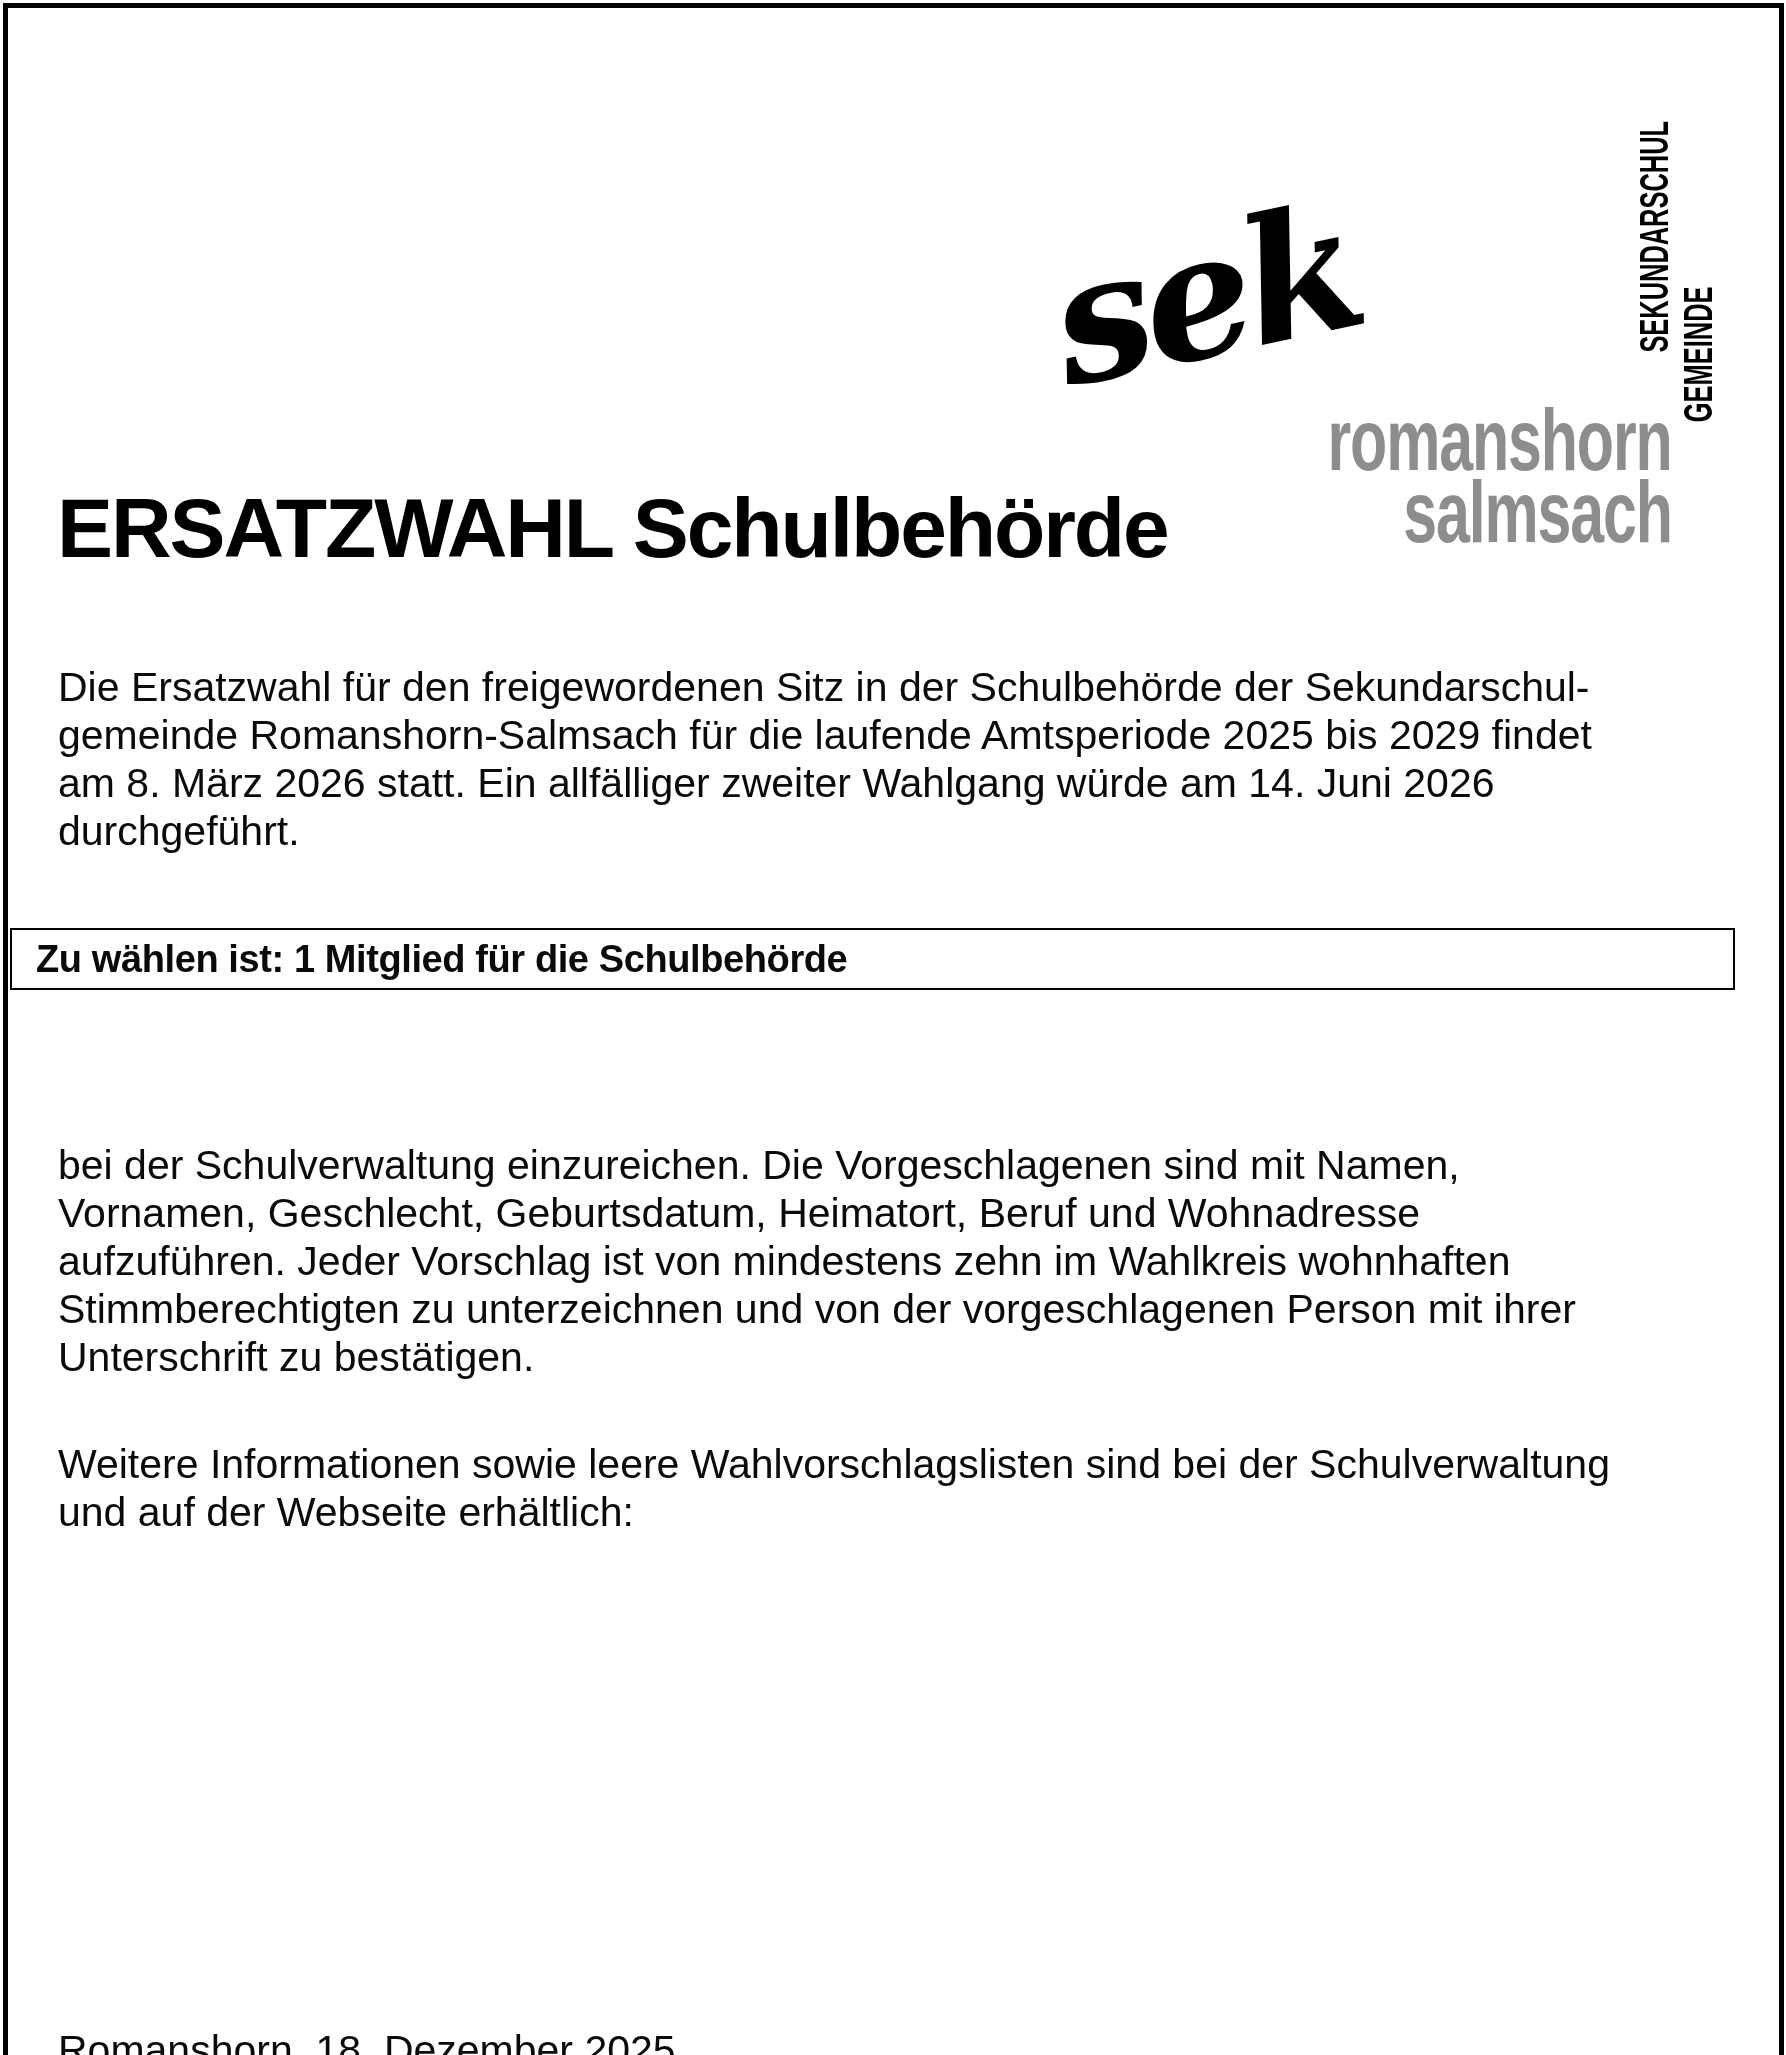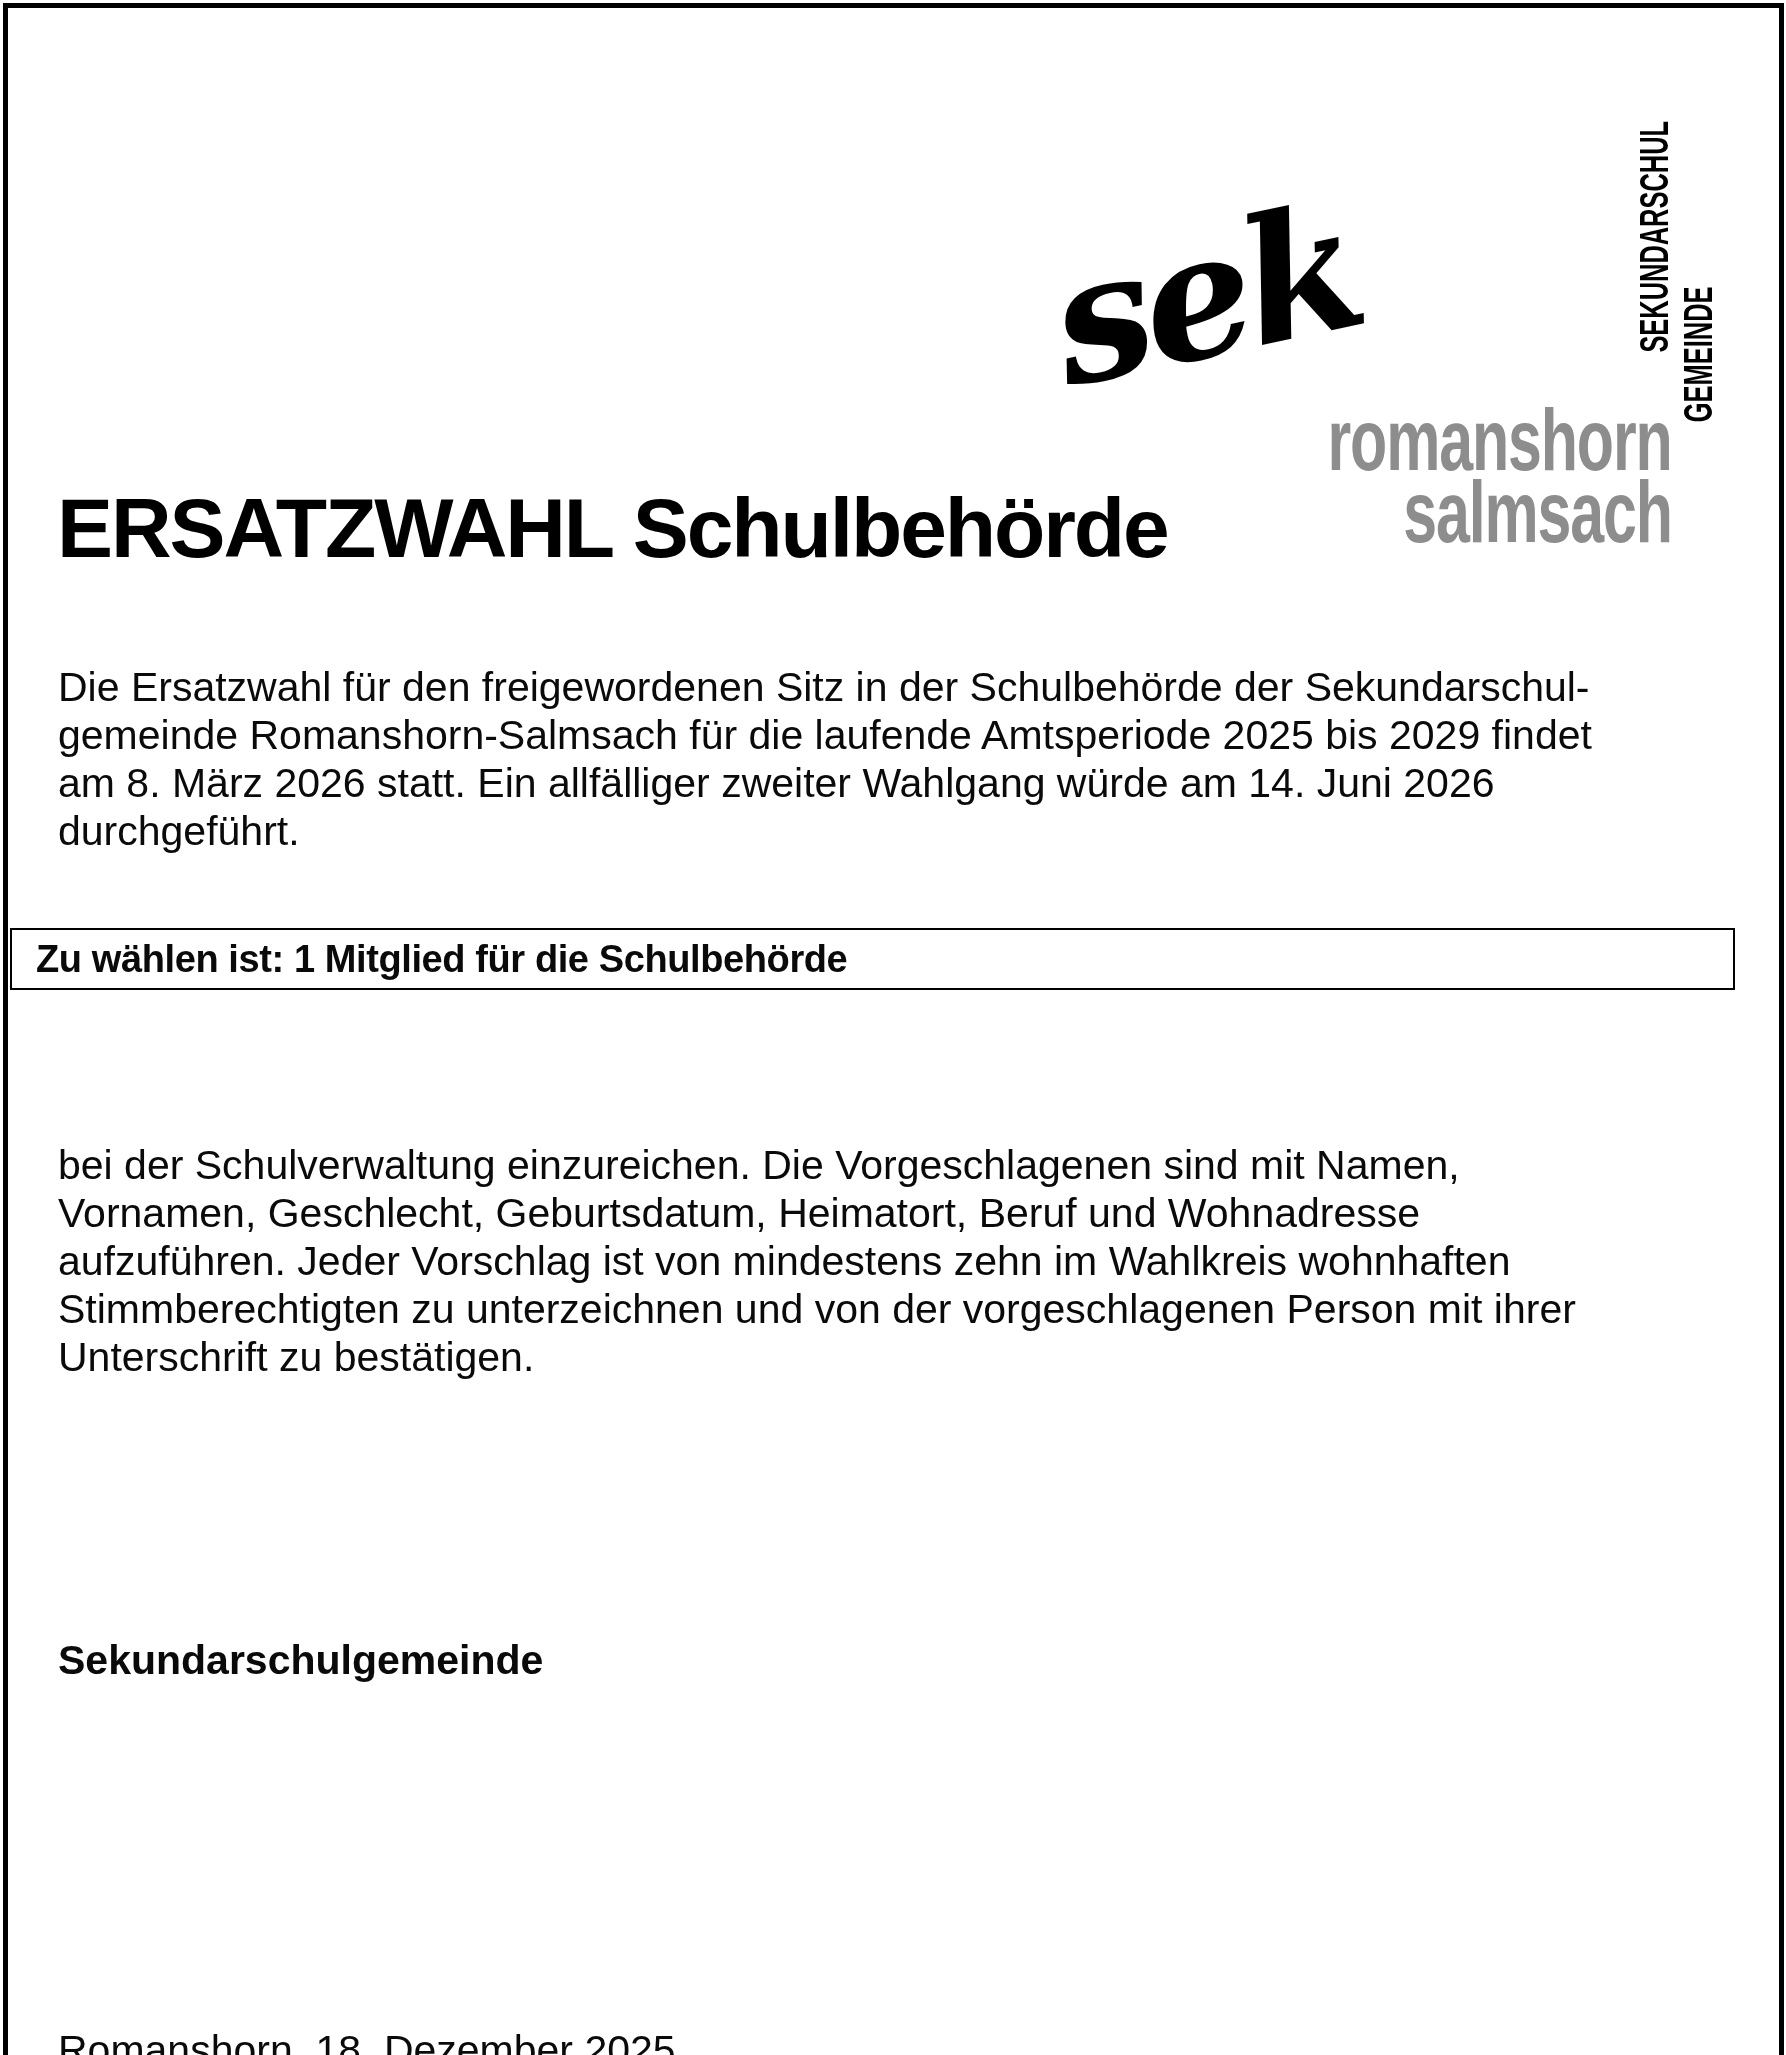--- a/index.html
+++ b/index.html
@@ -143,21 +143,22 @@
   </div>
 
   <div class="body-text p-props">
     <div>bei der Schulverwaltung einzureichen. Die Vorgeschlagenen sind mit Namen,
 Vornamen, Geschlecht, Geburtsdatum, Heimatort, Beruf und Wohnadresse
 aufzuführen. Jeder Vorschlag ist von mindestens zehn im Wahlkreis wohnhaften
 Stimmberechtigten zu unterzeichnen und von der vorgeschlagenen Person mit ihrer
 Unterschrift zu bestätigen.</div>
   </div>
 
+  <div class="body-text p-info">Weitere Informationen sowie leere Wahlvorschlagslisten sind bei der Schulverwaltung
+und auf der Webseite erhältlich:</div>
 
   <div class="body-text p-contact">
-    <div class="contact-name">Sekundarschulgemeinde</div>
   </div>
 
   <div class="body-text p-date">Romanshorn, 18. Dezember 2025</div>
 
 </div>
 
 
 </body></html>

